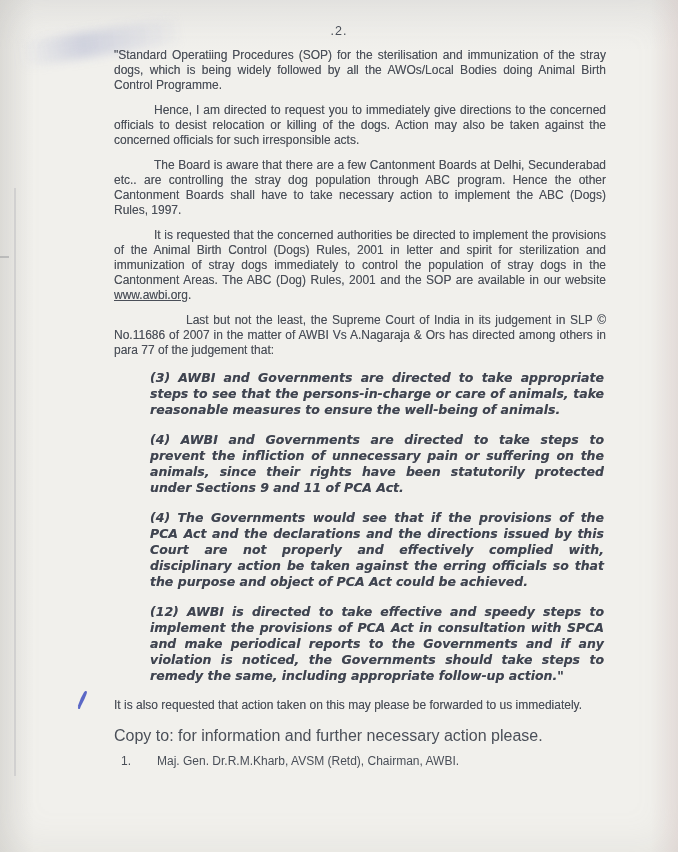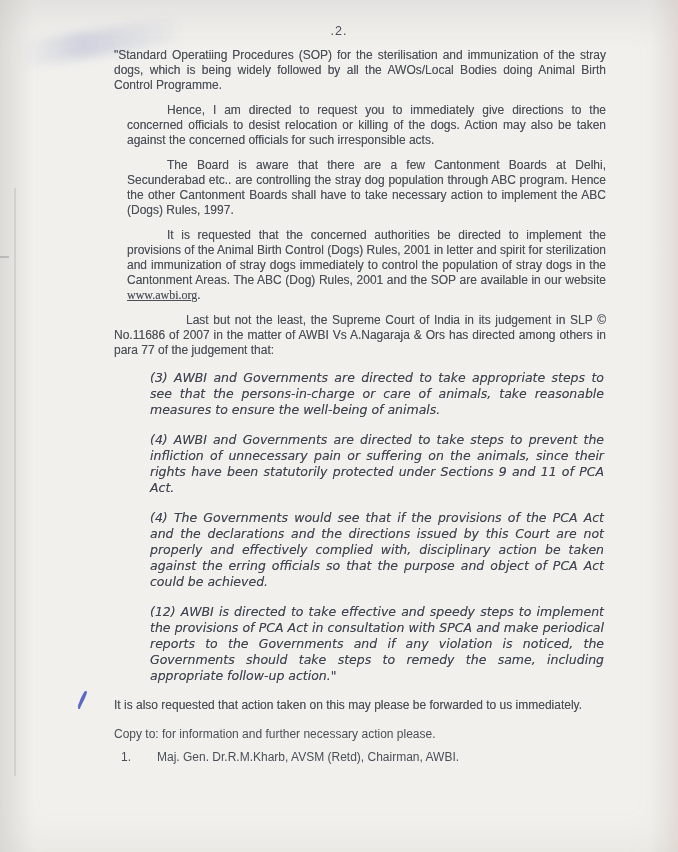--- a/index.html
+++ b/index.html
@@ -39,41 +39,42 @@
   }
   .content{
     position:absolute;left:114px;top:48px;width:492px;
   }
   .content p{
     margin:0 0 10px 0;
     font-size:12px;line-height:15px;
     text-align:justify;
     text-shadow:0 0 .6px rgba(74,79,88,0.55);
   }
-  p.ind{text-indent:40px;margin-left:13px;}
+  p.ind{text-indent:40px;}
   p.ind-lg{text-indent:72px;}
-  .weblink{text-decoration:underline;font-family:Liberation Serif, serif;}
+  .weblink{text-decoration:underline;}
   .quotes{margin:12px 0 0 36px;width:454px;}
   .quotes p{
     font-family:"DejaVu Sans", sans-serif;
     font-style:italic;
     font-size:12.5px;line-height:16px;
     color:#3f playing;
     color:#3f4450;
     text-align:justify;
     margin:0 0 14px 0;
     text-shadow:0 0 .5px rgba(63,68,80,0.5);
+    font-weight:bold;
   }
   .request{margin-top:12px !important;}
   .closing{
     width:175px;margin:14px 0 0 auto;text-align:right;
     font-size:12px;line-height:15px;
   }
   .closing .sig{margin:2px 8px 1px 0;}
-  .copyto{margin-top:14px;font-size:12px;}
+  .copyto{margin-top:14px;font-size:16px;}
   .cc-list{margin-top:8px;}
   .cc-row{display:flex;font-size:12px;line-height:16px;}
   .cc-num{width:36px;margin-left:7px;flex:none;}
   .ink-mark{position:absolute;left:74px;top:686px;}
 </style>
 </head>
 <body>
 
 <div class="sheet">
 

